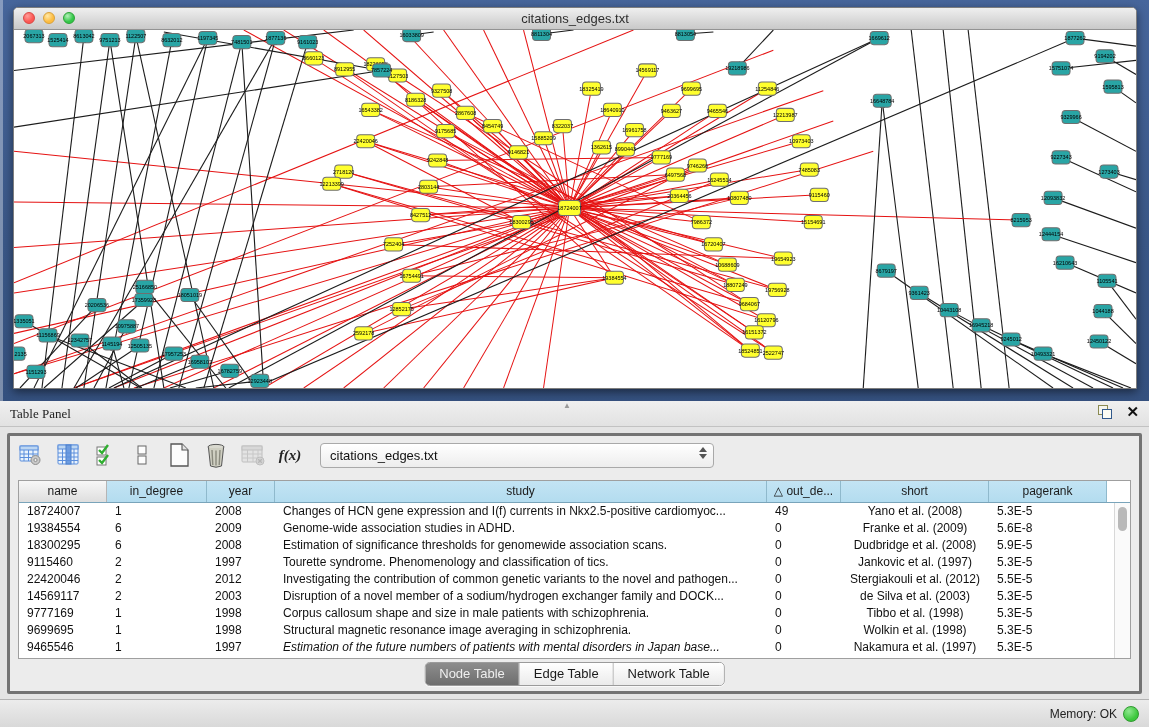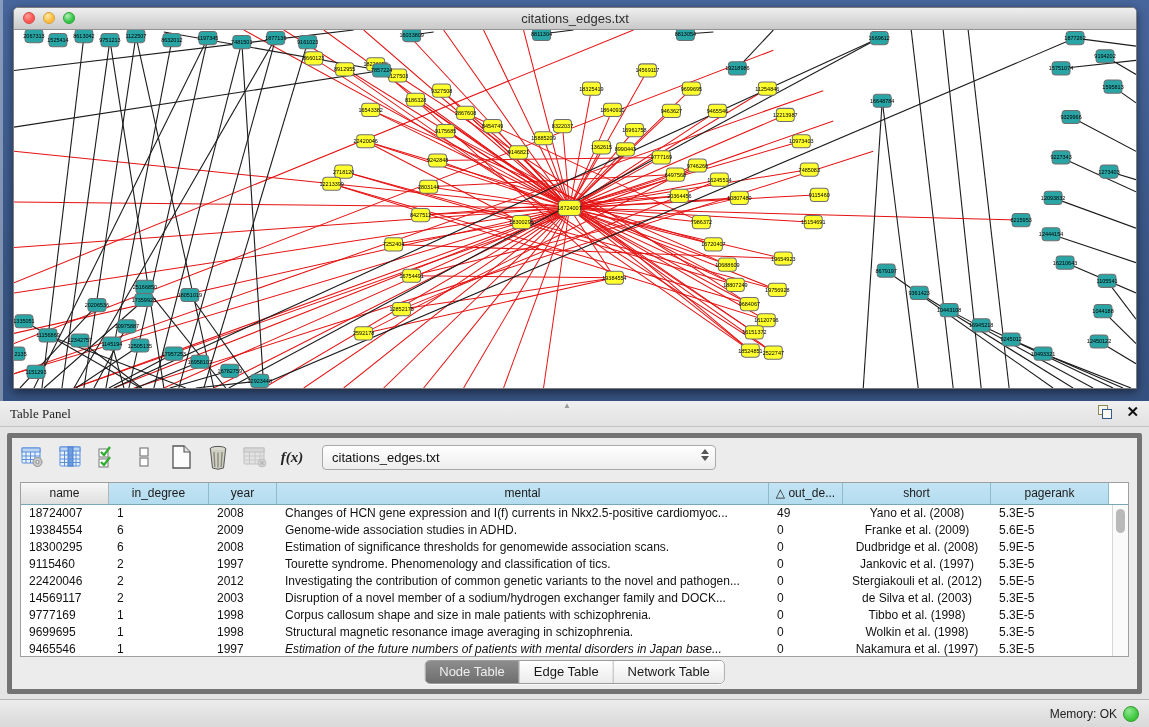--- a/index.html
+++ b/index.html
@@ -36,21 +36,21 @@
     border-bottom:1px solid #c2c2c2;position:relative;font-family:Liberation Serif, serif;}
   .panel-title{position:absolute;left:10px;top:5px;font-size:13px;color:#222;}
   .divider-handle{position:absolute;left:563px;top:0px;font-size:8px;color:#9a9a9a;}
   .panel-hdr-icons{position:absolute;right:10px;top:4px;display:flex;gap:14px;align-items:center;}
   .float-ic{position:relative;width:14px;height:14px;}
   .float-ic .sq1{position:absolute;left:0;top:0;width:8px;height:8px;border:1px solid #8a8a52;background:#f4f4ee;}
   .float-ic .sq2{position:absolute;right:0;bottom:0;width:8px;height:8px;border:1px solid #31598c;background:#fbfbf3;}
   .close-ic{font-size:15px;font-weight:bold;color:#111;line-height:14px;}
 
   .panel-body{position:absolute;left:7px;top:32px;right:7px;bottom:6px;
-    background:#ececec;border:5px solid #737373;border-radius:2px;}
+    background:#ececec;border:3px solid #737373;border-radius:2px;}
   .toolbar{height:38px;display:flex;align-items:center;gap:11px;padding-left:8px;}
   .tbtn{width:26px;height:26px;display:flex;align-items:center;justify-content:center;}
   .fx{font-family:"Liberation Serif",serif;font-style:italic;font-weight:bold;font-size:15px;color:#222;}
   .combo{margin-left:6px;width:392px;height:23px;border:1px solid #a9a9a9;border-radius:4px;
     background:linear-gradient(#ffffff,#ededed);display:flex;align-items:center;position:relative;
     box-shadow:inset 0 1px 0 #fff;}
   .combo-text{padding-left:9px;font-size:13px;color:#111;}
   .combo-arrows{position:absolute;right:6px;top:3px;display:flex;flex-direction:column;gap:2px;}
   .combo-arrows .up{width:0;height:0;border-left:4px solid transparent;border-right:4px solid transparent;border-bottom:5px solid #555;}
   .combo-arrows .dn{width:0;height:0;border-left:4px solid transparent;border-right:4px solid transparent;border-top:5px solid #555;}
@@ -803,21 +803,21 @@
             <span class="dn"></span>
           </span>
       </span>
     </div>
 
     <div class="tablewrap">
       <div class="thead" id="thead">
           <div class="th plain" style="width: 88px;">name</div>
           <div class="th" style="width: 100px;">in_degree</div>
           <div class="th" style="width: 68px;">year</div>
-          <div class="th" style="width: 492px;">mental</div>
+          <div class="th" style="width: 492px;">study</div>
           <div class="th" style="width: 74px;">△ out_de...</div>
           <div class="th" style="width: 148px;">short</div>
           <div class="th" style="width: 118px;">pagerank</div>
         </div>
       <div class="tbody" id="tbody">
           <div class="tr">
             <div class="td" style="width: 88px;">18724007</div>
             <div class="td" style="width: 100px;">1</div>
             <div class="td" style="width: 68px;">2008</div>
             <div class="td" style="width: 492px;">Changes of HCN gene expression and I(f) currents in Nkx2.5-positive cardiomyoc...</div>
@@ -825,21 +825,21 @@
             <div class="td center" style="width: 148px;">Yano et al. (2008)</div>
             <div class="td" style="width: 118px;">5.3E-5</div>
           </div>
           <div class="tr">
             <div class="td" style="width: 88px;">19384554</div>
             <div class="td" style="width: 100px;">6</div>
             <div class="td" style="width: 68px;">2009</div>
             <div class="td" style="width: 492px;">Genome-wide association studies in ADHD.</div>
             <div class="td" style="width: 74px;">0</div>
             <div class="td center" style="width: 148px;">Franke et al. (2009)</div>
-            <div class="td" style="width: 118px;">5.6E-5</div>
+            <div class="td" style="width: 118px;">5.6E-8</div>
           </div>
           <div class="tr">
             <div class="td" style="width: 88px;">18300295</div>
             <div class="td" style="width: 100px;">6</div>
             <div class="td" style="width: 68px;">2008</div>
             <div class="td" style="width: 492px;">Estimation of significance thresholds for genomewide association scans.</div>
             <div class="td" style="width: 74px;">0</div>
             <div class="td center" style="width: 148px;">Dudbridge et al. (2008)</div>
             <div class="td" style="width: 118px;">5.9E-5</div>
           </div>

